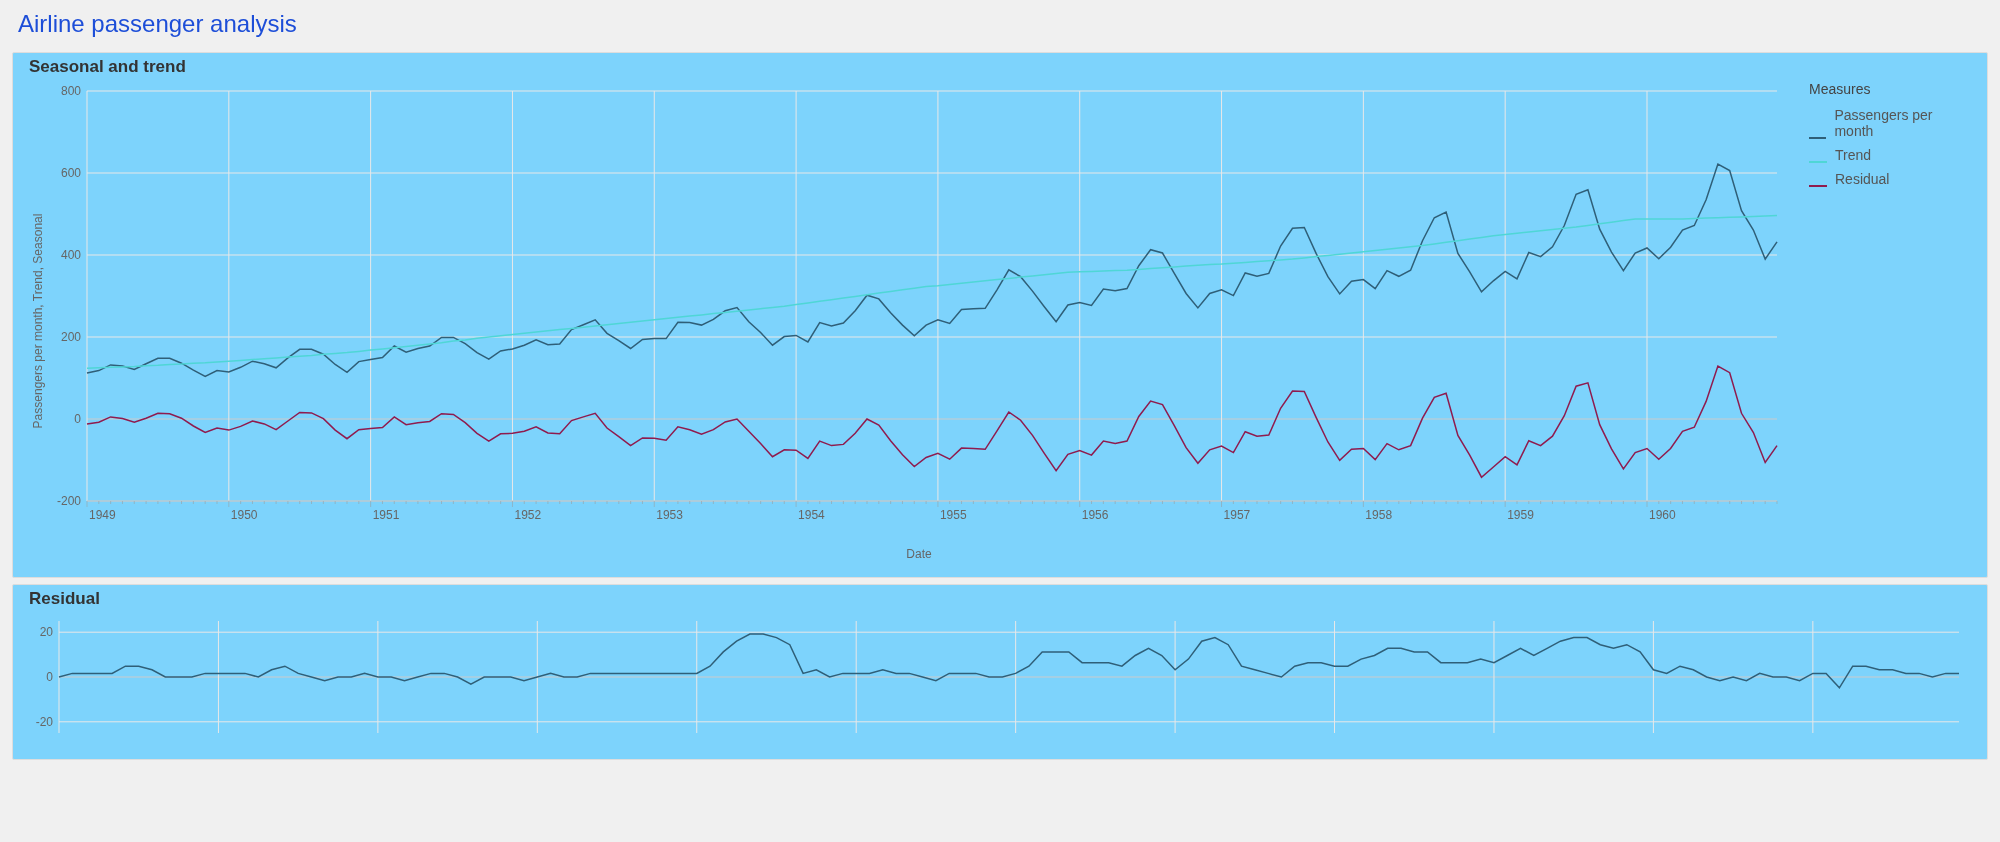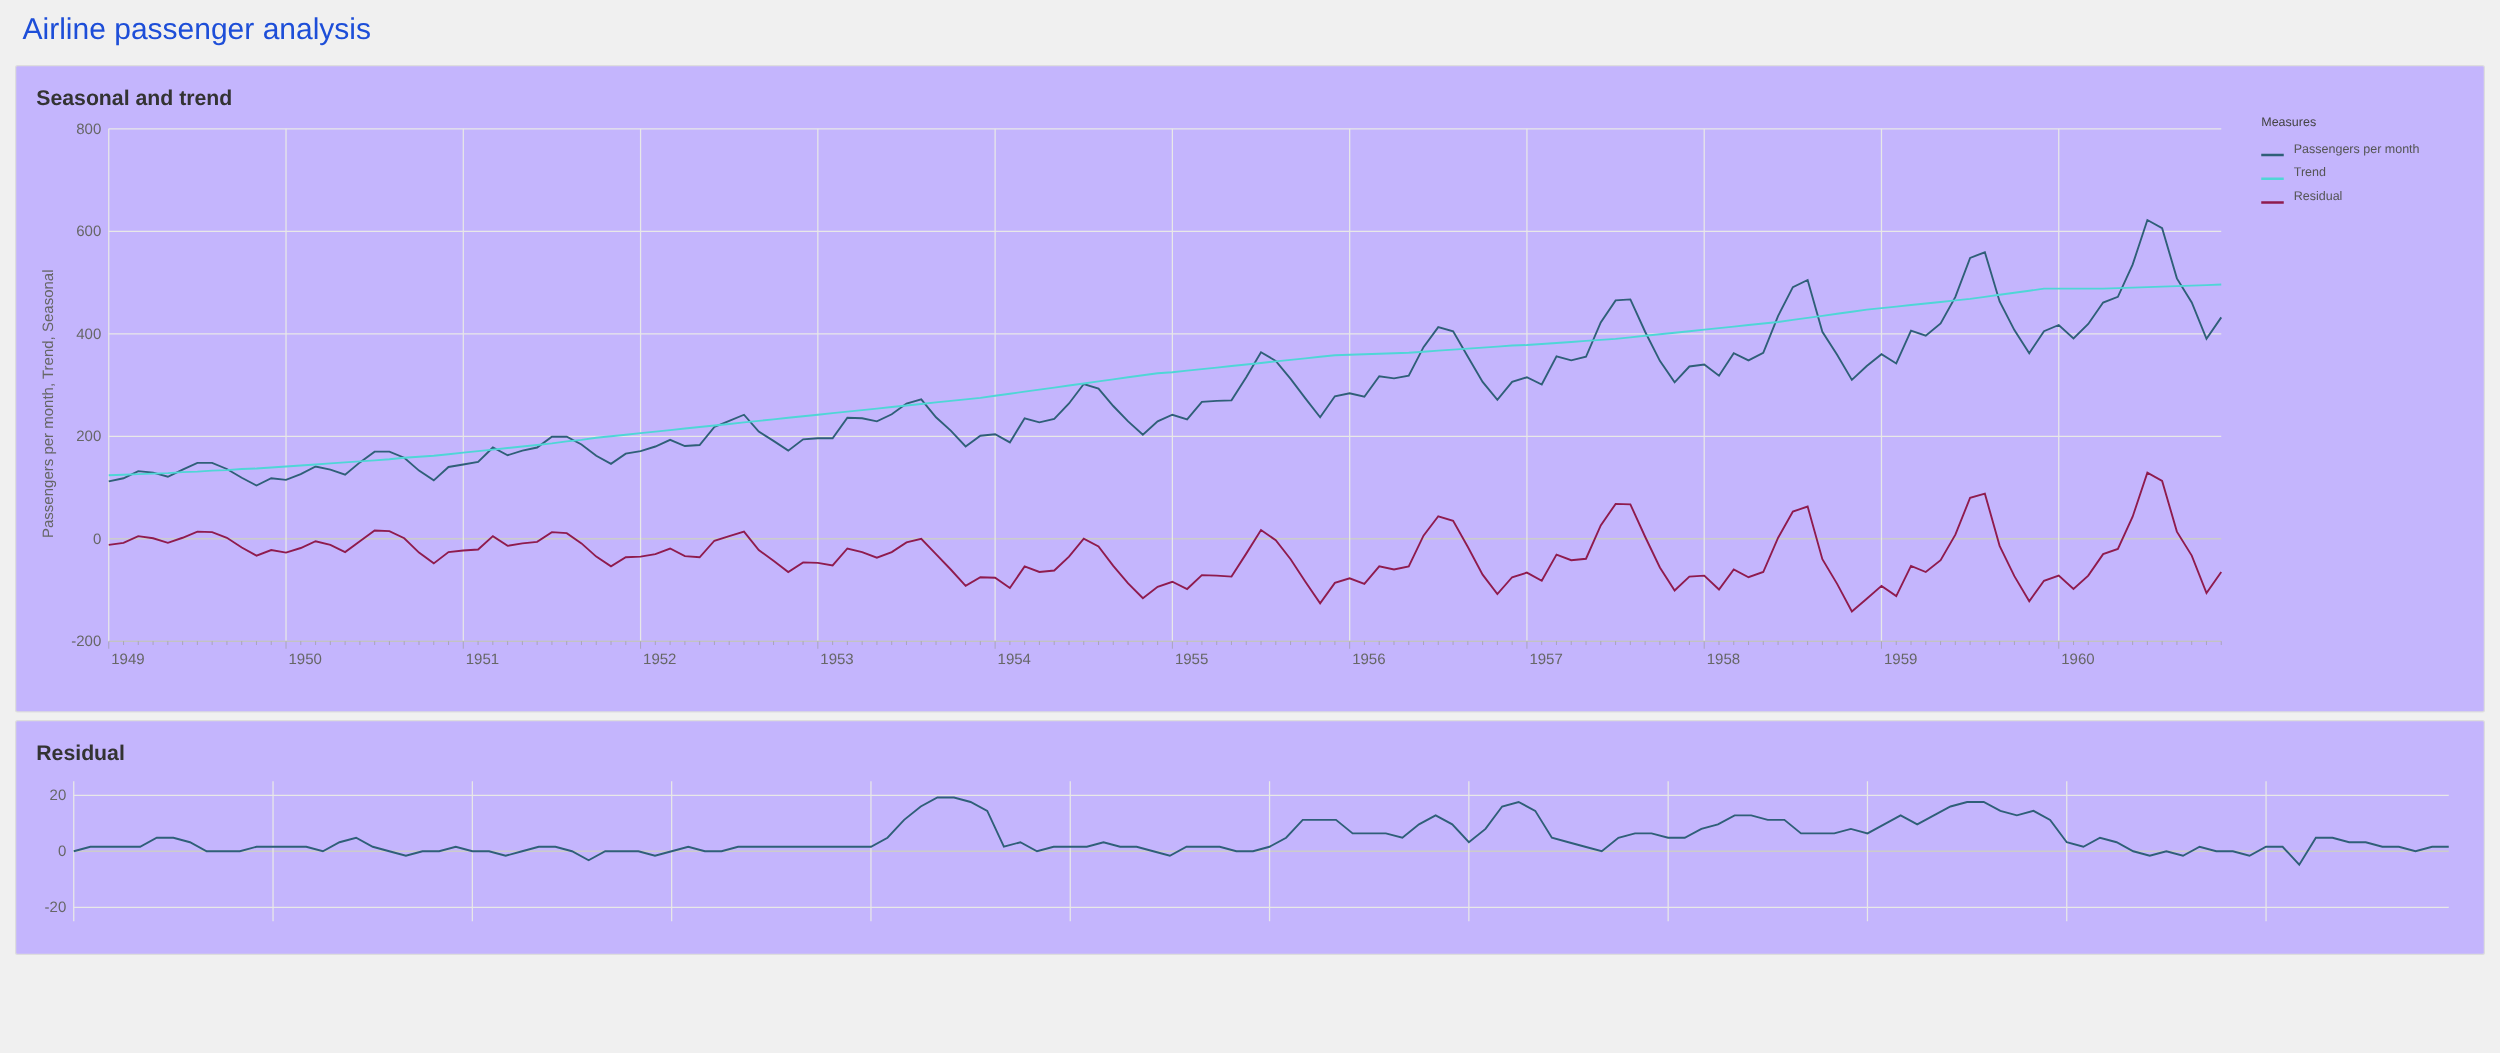--- a/index.html
+++ b/index.html
@@ -9,25 +9,25 @@
     padding: 0;
     width: 2000px;
   }
   .page-header {
     padding: 10px 18px 8px 18px;
     color: #1d4ed8;
     font-size: 24px;
     font-weight: 400;
   }
   .card {
-    background: #c4b5fd;
+    background: #7dd3fc;
     border: 1px solid #ddd;
     border-radius: 2px;
     margin: 6px 12px;
-    padding: 16px 16px 16px 16px;
+    padding: 4px 16px 16px 16px;
   }
   .card-title {
     font-size: 17px;
     font-weight: 700;
     color: #333;
     margin-bottom: 4px;
   }
   .chart-wrap { display: flex; }
   .ylabel-col {
     width: 18px;
@@ -38,21 +38,21 @@
   .ylabel {
     transform: rotate(-90deg);
     white-space: nowrap;
     font-size: 12px;
     color: #666;
   }
   .chart-main { flex: 1; }
   .legend-col {
     width: 180px;
     padding-left: 18px;
-    font-size: 10px;
+    font-size: 14px;
   }
   .legend-title { color: #444; margin-bottom: 10px; }
   .legend-item { display: flex; align-items: flex-end; margin-bottom: 8px; color: #555; }
   .legend-swatch { width: 18px; height: 2px; margin-right: 8px; }
   svg { display: block; }
   .tick-label { font-size: 12px; fill: #666; }
   .axis-line { stroke: #999; stroke-width: 0.5; }
   .grid-line { stroke: #e8e8e8; stroke-width: 1; }
   .zero-line { stroke: #ccc; stroke-width: 1.2; }
   .series-line { fill: none; stroke-width: 1.5; }
@@ -249,20 +249,21 @@
           <line x1="1682.7272727272727" x2="1682.7272727272727" y1="420" y2="423" class="axis-line"></line>
           <line x1="1694.5454545454547" x2="1694.5454545454547" y1="420" y2="423" class="axis-line"></line>
           <line x1="1706.3636363636365" x2="1706.3636363636365" y1="420" y2="423" class="axis-line"></line>
           <line x1="1718.1818181818182" x2="1718.1818181818182" y1="420" y2="423" class="axis-line"></line>
           <line x1="1730" x2="1730" y1="420" y2="423" class="axis-line"></line>
           <line x1="40" x2="1730" y1="420" y2="420" class="axis-line"></line>
           <path d="M40.0 292.1 L51.8 289.6 L63.6 283.9 L75.5 285.1 L87.3 288.4 L99.1 282.7 L110.9 277.3 L122.7 277.3 L134.5 282.2 L146.4 289.2 L158.2 295.4 L170.0 289.6 L181.8 290.9 L193.6 286.3 L205.5 280.2 L217.3 282.7 L229.1 286.8 L240.9 276.9 L252.7 268.3 L264.5 268.3 L276.4 273.2 L288.2 283.5 L300.0 291.3 L311.8 280.6 L323.6 278.6 L335.5 276.5 L347.3 265.0 L359.1 271.2 L370.9 267.5 L382.7 265.0 L394.5 256.4 L406.4 256.4 L418.2 262.6 L430.0 271.6 L441.8 278.1 L453.6 269.9 L465.5 267.9 L477.3 264.2 L489.1 258.9 L500.9 263.8 L512.7 263.0 L524.5 248.6 L536.4 243.7 L548.2 238.8 L560.0 252.3 L571.8 259.7 L583.6 267.5 L595.5 258.5 L607.3 257.6 L619.1 257.6 L630.9 241.2 L642.7 241.6 L654.5 244.1 L666.4 238.4 L678.2 229.8 L690.0 226.5 L701.8 240.8 L713.6 251.5 L725.5 264.2 L737.3 255.6 L749.1 254.4 L760.9 260.9 L772.7 241.6 L784.5 244.9 L796.4 242.1 L808.2 229.8 L820.0 214.2 L831.8 217.9 L843.6 231.8 L855.5 244.1 L867.3 254.8 L879.1 244.1 L890.9 238.8 L902.7 242.5 L914.5 228.5 L926.4 227.7 L938.2 227.3 L950.0 208.8 L961.8 188.8 L973.6 195.7 L985.5 210.1 L997.3 225.7 L1009.1 240.8 L1020.9 224.0 L1032.7 221.6 L1044.5 224.4 L1056.4 208.0 L1068.2 209.7 L1080.0 207.6 L1091.8 184.7 L1103.6 168.7 L1115.5 172.0 L1127.3 192.4 L1139.1 212.5 L1150.9 226.9 L1162.7 212.5 L1174.5 208.8 L1186.4 214.6 L1198.2 192.0 L1210.0 195.3 L1221.8 192.4 L1233.6 165.0 L1245.5 147.3 L1257.3 146.5 L1269.1 172.4 L1280.9 195.7 L1292.7 212.9 L1304.5 200.2 L1316.4 198.6 L1328.2 207.6 L1340.0 189.6 L1351.8 195.3 L1363.6 189.2 L1375.5 159.7 L1387.3 136.7 L1399.1 131.0 L1410.9 172.4 L1422.7 190.8 L1434.5 210.9 L1446.4 199.8 L1458.2 190.4 L1470.0 197.8 L1481.8 171.5 L1493.6 175.6 L1505.5 165.8 L1517.3 144.5 L1529.1 113.3 L1540.9 108.8 L1552.7 148.2 L1564.5 171.1 L1576.4 189.6 L1588.2 172.0 L1600.0 167.0 L1611.8 177.7 L1623.6 166.2 L1635.5 149.0 L1647.3 144.5 L1659.1 118.7 L1670.9 83.0 L1682.7 89.5 L1694.5 129.7 L1706.4 149.0 L1718.2 178.1 L1730.0 160.9" class="series-line" stroke="#2f5f78"></path>
           <path d="M40.0 287.2 L51.8 286.8 L63.6 286.3 L75.5 285.9 L87.3 285.5 L99.1 284.7 L110.9 284.3 L122.7 283.5 L134.5 283.1 L146.4 282.2 L158.2 281.8 L170.0 281.0 L181.8 280.2 L193.6 279.4 L205.5 278.6 L217.3 277.7 L229.1 276.9 L240.9 276.1 L252.7 275.3 L264.5 274.4 L276.4 273.2 L288.2 272.4 L300.0 271.6 L311.8 270.4 L323.6 269.1 L335.5 267.9 L347.3 266.7 L359.1 265.4 L370.9 264.2 L382.7 263.0 L394.5 261.7 L406.4 260.1 L418.2 258.9 L430.0 257.2 L441.8 256.0 L453.6 254.8 L465.5 253.5 L477.3 252.3 L489.1 251.1 L500.9 249.8 L512.7 248.6 L524.5 247.4 L536.4 246.2 L548.2 244.9 L560.0 243.7 L571.8 242.5 L583.6 241.2 L595.5 240.0 L607.3 238.8 L619.1 237.5 L630.9 236.3 L642.7 235.1 L654.5 233.9 L666.4 232.6 L678.2 231.4 L690.0 230.2 L701.8 228.9 L713.6 227.7 L725.5 226.5 L737.3 225.3 L749.1 223.6 L760.9 222.0 L772.7 220.3 L784.5 218.7 L796.4 217.1 L808.2 215.4 L820.0 213.8 L831.8 212.1 L843.6 210.5 L855.5 208.8 L867.3 207.2 L879.1 205.6 L890.9 204.8 L902.7 203.5 L914.5 202.3 L926.4 201.1 L938.2 199.8 L950.0 198.6 L961.8 197.4 L973.6 196.1 L985.5 194.9 L997.3 193.7 L1009.1 192.4 L1020.9 191.2 L1032.7 190.8 L1044.5 190.4 L1056.4 190.0 L1068.2 189.6 L1080.0 189.2 L1091.8 188.4 L1103.6 187.5 L1115.5 186.7 L1127.3 185.9 L1139.1 185.1 L1150.9 184.3 L1162.7 183.4 L1174.5 183.0 L1186.4 182.2 L1198.2 181.4 L1210.0 180.6 L1221.8 179.7 L1233.6 178.9 L1245.5 178.1 L1257.3 176.9 L1269.1 175.6 L1280.9 174.4 L1292.7 173.2 L1304.5 172.0 L1316.4 170.7 L1328.2 169.5 L1340.0 168.3 L1351.8 167.0 L1363.6 165.8 L1375.5 164.6 L1387.3 162.9 L1399.1 161.3 L1410.9 159.7 L1422.7 158.0 L1434.5 156.4 L1446.4 154.7 L1458.2 153.5 L1470.0 152.3 L1481.8 151.0 L1493.6 149.8 L1505.5 148.6 L1517.3 147.3 L1529.1 146.1 L1540.9 144.5 L1552.7 142.8 L1564.5 141.2 L1576.4 139.6 L1588.2 137.9 L1600.0 137.9 L1611.8 137.9 L1623.6 137.9 L1635.5 137.9 L1647.3 137.5 L1659.1 137.1 L1670.9 136.7 L1682.7 136.3 L1694.5 135.9 L1706.4 135.5 L1718.2 135.1 L1730.0 134.6" class="series-line" stroke="#4fd6d6"></path>
           <path d="M40.0 342.9 L51.8 341.3 L63.6 335.9 L75.5 337.6 L87.3 341.3 L99.1 337.2 L110.9 332.3 L122.7 332.7 L134.5 337.2 L146.4 345.0 L158.2 351.5 L170.0 347.0 L181.8 349.1 L193.6 345.4 L205.5 340.0 L217.3 342.9 L229.1 348.7 L240.9 340.0 L252.7 331.4 L264.5 331.9 L276.4 337.6 L288.2 349.1 L300.0 357.7 L311.8 348.7 L323.6 347.4 L335.5 346.6 L347.3 335.9 L359.1 343.7 L370.9 341.7 L382.7 340.5 L394.5 332.7 L406.4 333.5 L418.2 341.7 L430.0 352.3 L441.8 360.1 L453.6 352.8 L465.5 352.3 L477.3 350.3 L489.1 345.8 L500.9 351.9 L512.7 352.8 L524.5 339.6 L536.4 335.9 L548.2 332.3 L560.0 347.0 L571.8 355.6 L583.6 364.6 L595.5 356.9 L607.3 357.3 L619.1 359.3 L630.9 345.8 L642.7 348.7 L654.5 353.2 L666.4 348.7 L678.2 340.9 L690.0 338.0 L701.8 350.3 L713.6 362.6 L725.5 375.7 L737.3 368.8 L749.1 369.2 L760.9 377.4 L772.7 360.1 L784.5 364.6 L796.4 363.4 L808.2 352.3 L820.0 338.0 L831.8 344.1 L843.6 359.7 L855.5 373.7 L867.3 385.6 L879.1 376.5 L890.9 372.4 L902.7 378.2 L914.5 367.1 L926.4 367.5 L938.2 368.3 L950.0 349.9 L961.8 331.0 L973.6 339.2 L985.5 354.4 L997.3 372.4 L1009.1 389.7 L1020.9 373.3 L1032.7 369.6 L1044.5 374.1 L1056.4 360.1 L1068.2 362.6 L1080.0 360.1 L1091.8 335.5 L1103.6 320.0 L1115.5 323.6 L1127.3 344.6 L1139.1 366.7 L1150.9 382.3 L1162.7 368.8 L1174.5 365.1 L1186.4 371.6 L1198.2 350.7 L1210.0 355.2 L1221.8 354.0 L1233.6 327.3 L1245.5 310.1 L1257.3 310.5 L1269.1 336.4 L1280.9 361.0 L1292.7 379.4 L1304.5 368.3 L1316.4 367.5 L1328.2 378.6 L1340.0 362.6 L1351.8 368.8 L1363.6 364.6 L1375.5 337.2 L1387.3 316.3 L1399.1 312.2 L1410.9 354.4 L1422.7 374.1 L1434.5 396.2 L1446.4 386.0 L1458.2 375.7 L1470.0 383.9 L1481.8 359.7 L1493.6 364.6 L1505.5 355.2 L1517.3 334.7 L1529.1 305.2 L1540.9 301.9 L1552.7 343.7 L1564.5 367.9 L1576.4 388.0 L1588.2 371.6 L1600.0 367.5 L1611.8 378.2 L1623.6 367.5 L1635.5 350.3 L1647.3 346.2 L1659.1 320.4 L1670.9 285.1 L1682.7 291.7 L1694.5 332.3 L1706.4 351.5 L1718.2 381.5 L1730.0 364.6" class="series-line" stroke="#8f1b4e"></path>
         </svg>
+      <div class="xlabel">Date</div>
     </div>
     <div class="legend-col">
       <div class="legend-title">Measures</div>
       <div class="legend-item">
         <span class="legend-swatch" style="background:#2f5f78"></span>
         <span>Passengers per month</span>
       </div>
       <div class="legend-item">
         <span class="legend-swatch" style="background:#4fd6d6"></span>
         <span>Trend</span>

